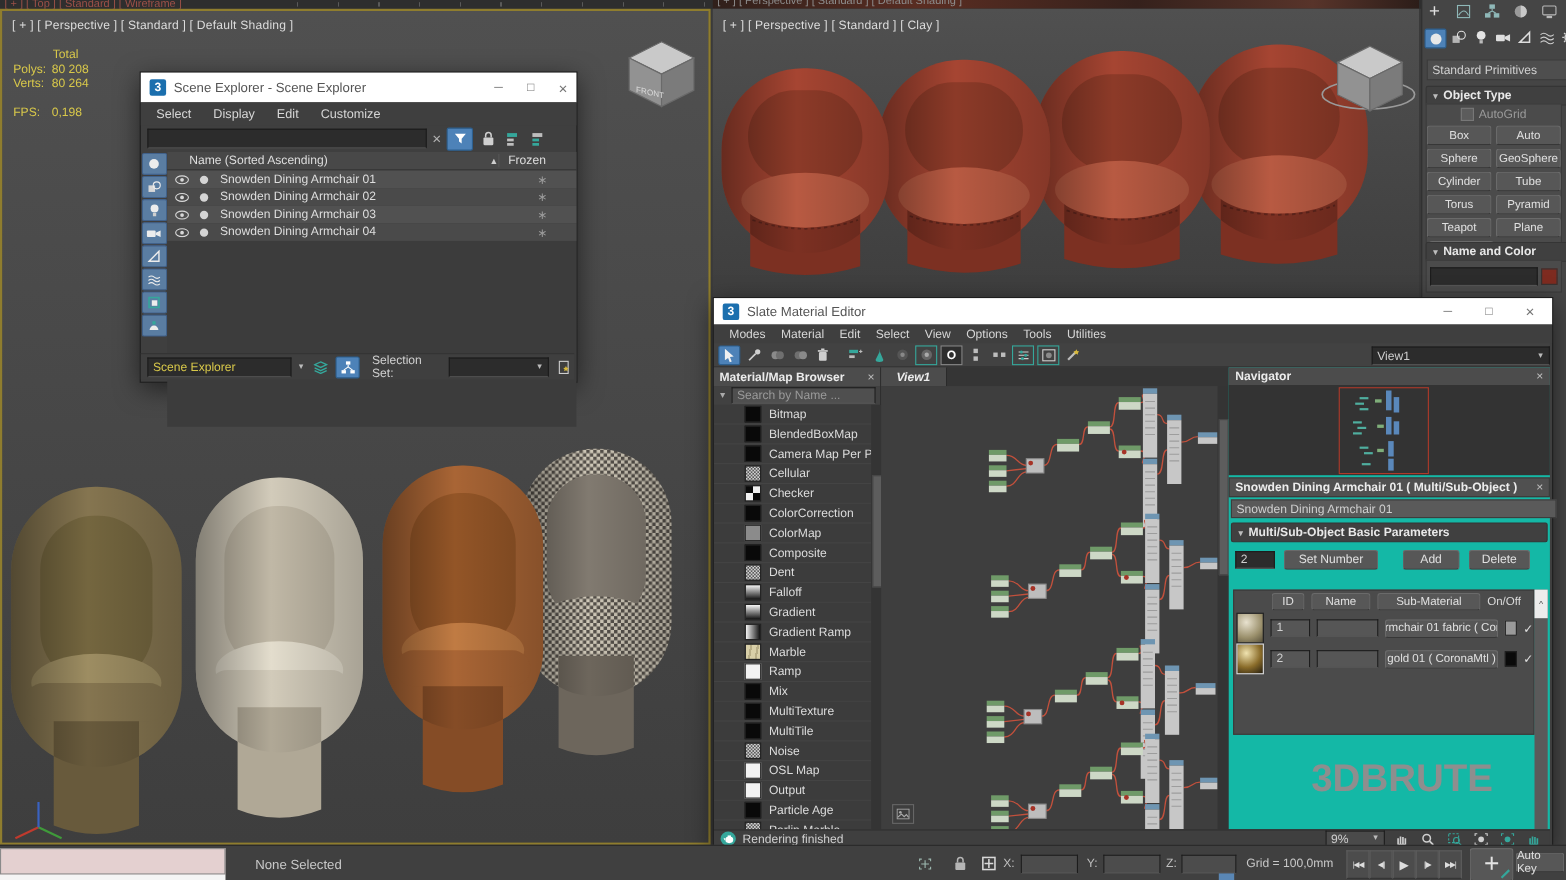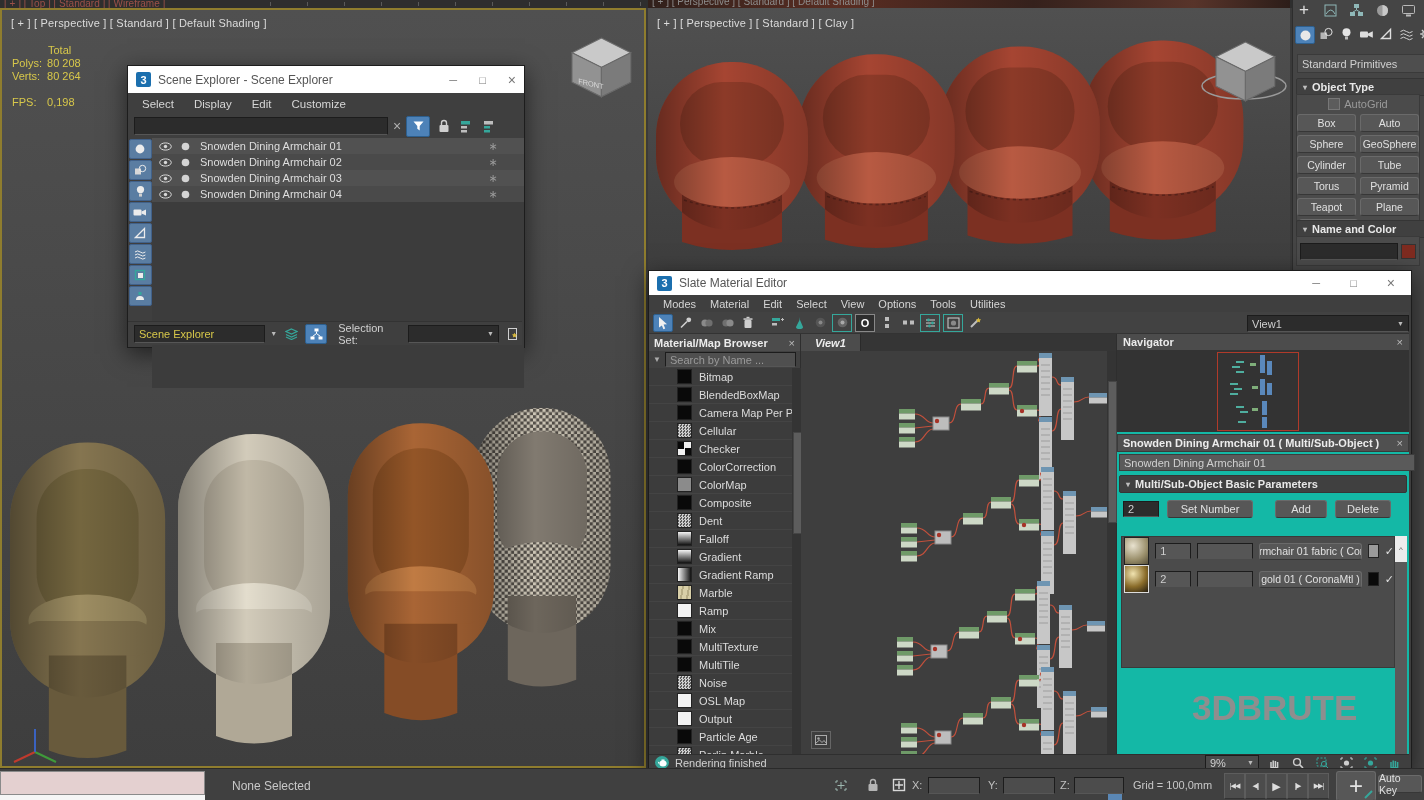--- a/index.html
+++ b/index.html
@@ -401,20 +401,25 @@
         </span>
       <span class="railbtn">
           <svg width="12" height="12">
             <path d="M2,10 a4,4 0 0 1 8,0 z" fill="#ececec"></path>
             <rect x="4.5" y="2" width="3" height="3" fill="var(--teal)"></rect>
           </svg>
         </span>
     </div>
 
     <div class="abs" style="left:24px;top:72px;width:372px;height:250px;background:#3c3c3c;">
+      <div class="serow" style="background:#484848;border-bottom:1px solid #2f2f2f;">
+        <span style="padding-left:20px;flex:1;">Name (Sorted Ascending)</span>
+        <span style="font-size:8px;color:#cfcfcf;">▲</span>
+        <span style="width:62px;padding-left:8px;border-left:1px solid #565656;">Frozen</span>
+      </div>
       <div class="serow" style="background:#515151;">
         <span class="ticon" style="width:26px;">
             <svg width="13" height="9">
               <ellipse cx="6.5" cy="4.5" rx="5.8" ry="3.6" fill="none" stroke="#d8d8d8"></ellipse>
               <circle cx="6.5" cy="4.5" r="1.7" fill="#d8d8d8"></circle>
             </svg>
           </span>
         <span class="ticon" style="width:14px;">
             <svg width="9" height="9">
               <circle cx="4.5" cy="4.5" r="3.8" fill="#d4d4d4"></circle>
@@ -792,20 +797,26 @@
         <span>Multi/Sub-Object Basic Parameters</span>
       </div>
       <div class="abs" style="left:6px;top:166px;width:280px;height:17px;display:flex;align-items:center;gap:8px;">
         <span class="sunken field" style="width:26px;height:14px;">2</span>
         <span class="btn3d" style="width:84px;height:16px;">Set Number</span>
         <span class="btn3d" style="width:50px;height:16px;margin-left:14px;">Add</span>
         <span class="btn3d" style="width:54px;height:16px;">Delete</span>
       </div>
 
       <div class="abs" style="left:4px;top:202px;width:272px;height:130px;background:#4b4b4b;border:1px solid #3a3a3a;">
+        <div style="display:flex;align-items:center;gap:6px;height:20px;padding-left:34px;">
+          <span class="btn3d" style="width:28px;height:14px;font-size:10.5px;">ID</span>
+          <span class="btn3d" style="width:52px;height:14px;font-size:10.5px;">Name</span>
+          <span class="btn3d" style="width:92px;height:14px;font-size:10.5px;">Sub-Material</span>
+          <span style="font-size:10.5px;color:#d8d8d8;">On/Off</span>
+        </div>
         <div style="display:flex;align-items:center;gap:6px;height:28px;">
           <span style="width:26px;height:26px;margin-left:2px;border:1px solid #222;background:radial-gradient(circle at 35% 30%,#e8e2cf,#9a8f6b 60%,#57503a);"></span>
           <span class="sunken field" style="width:28px;height:14px;background:#565656;">1</span>
           <span class="sunken field" style="width:52px;height:14px;background:#565656;"></span>
           <span class="btn3d" style="width:112px;height:15px;font-size:10.5px;overflow:hidden;white-space:nowrap;">Armchair 01 fabric  ( Coro</span>
           <span style="width:10px;height:12px;background:#9a9a9a;border:1px solid #222;"></span>
           <span style="color:#e0e0e0;">✓</span>
         </div>
         <div style="display:flex;align-items:center;gap:6px;height:28px;">
           <span style="width:26px;height:26px;margin-left:2px;border:1px solid #ddd;background:radial-gradient(circle at 35% 30%,#f0e3b0,#8a6c2a 55%,#241d10);"></span>

